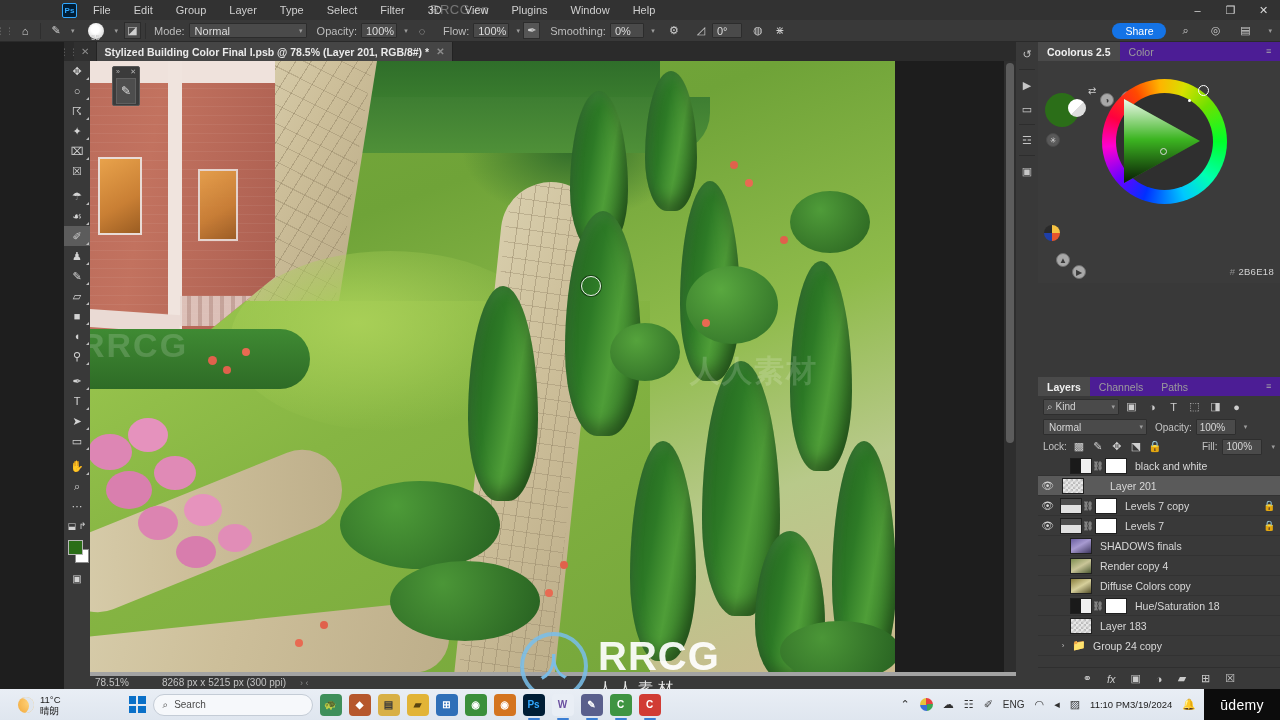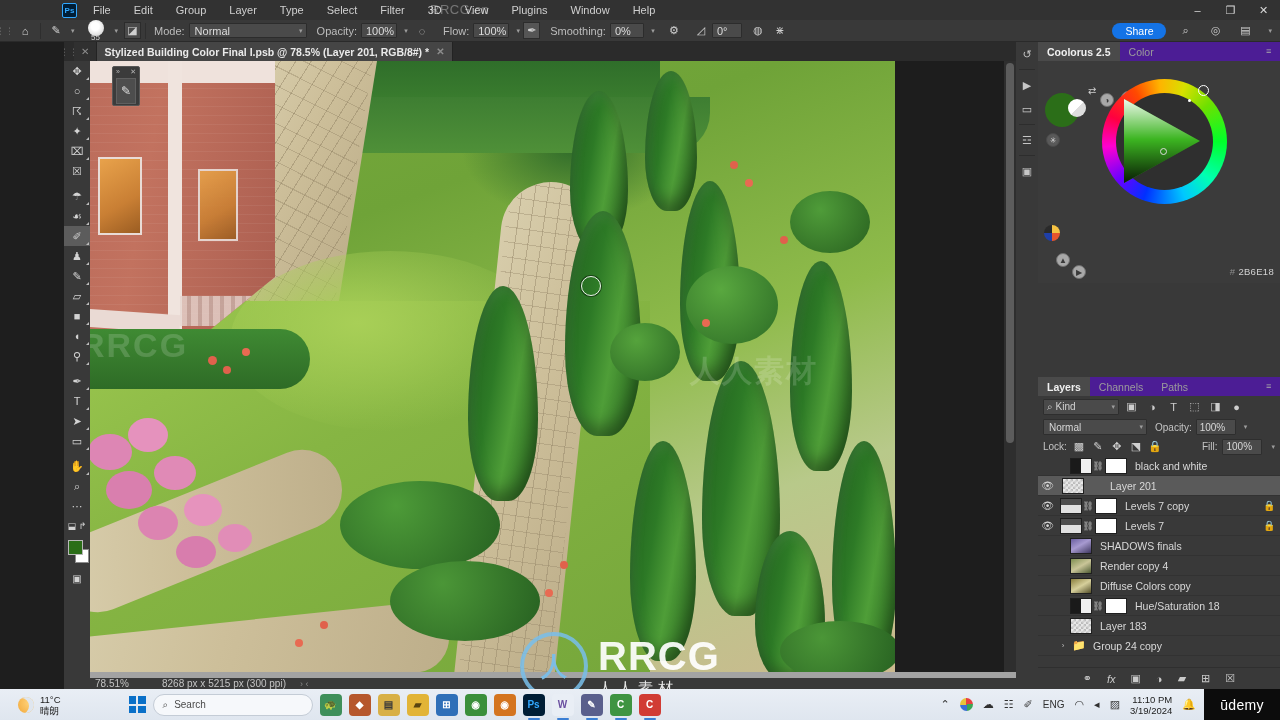--- a/index.html
+++ b/index.html
@@ -177,21 +177,21 @@
     font-size: 7px; color: #b4b4b4; }
   .hud-body {
     margin: 2px auto 0; width: 20px; height: 26px; background: #4d4d4d;
     border: 1px solid #5f5f5f; display:flex; align-items:center;
     justify-content:center; color:#e2e2e2; font-size: 12px;
   }
 
   .statusbar {
     position: absolute; left: 90px; top: 672px; width: 926px; height: 17px;
     background: #393939; display: flex; align-items: center; gap: 0;
-    border-top: 6px solid #a3a3a3; font-size: 10px; color: #c4c4c4;
+    border-top: 4px solid #a3a3a3; font-size: 10px; color: #c4c4c4;
   }
   .sb-zoom { width: 56px; padding-left: 5px; }
   .sb-info { padding-left: 16px; }
   .sb-arrows { padding-left: 14px; color: #8a8a8a; font-size: 9px; }
 
   
   .cv-vscroll {
     position: absolute; left: 1004px; top: 61px; width: 12px; height: 611px;
     background: #2e2e2e;
   }
@@ -402,21 +402,21 @@
     align-items: center; justify-content: center; font-size: 10px;
     font-weight: bold; color: #fff; position: relative;
   }
   .tb-app.running::after {
     content: ''; position: absolute; bottom: -4px; left: 5px; width: 12px;
     height: 2px; border-radius: 1px; background: #3b7fd4;
   }
   .tray { margin-left: auto; display: flex; align-items: center; gap: 10px;
     padding-right: 8px; }
   .tray-ico { color: #303030; font-size: 11px; }
-  .tray-clock { display: flex; flex-direction: column; align-items: flex-end;
+  .tray-clock { display: flex; flex-direction: row; align-items: flex-end;
     line-height: 11px; font-size: 9.5px; color: #1b1b1b; }
   .udemy {
     width: 76px; height: 31px; background: #0c0c0c; color: #fff;
     display: flex; align-items: center; justify-content: center;
     font-size: 14px; letter-spacing: .3px;
   }
 
   
   .wm {
     position: absolute; pointer-events: none; color: rgba(255,255,255,.16);
@@ -464,21 +464,21 @@
       <div class="win-btn close">✕</div>
     </div>
   </div>
 
   <div class="optionsbar">
     <div class="ob-grip">⋮⋮</div>
     <div class="ob-icon" style="margin-left:4px;">⌂</div>
     <div class="ob-sep"></div>
     <div class="ob-icon">✎</div>
     <div class="caret">▾</div>
-    <div style="position:relative;width:30px;height:22px;display:flex;justify-content:center;margin-left:6px;">
+    <div style="position:relative;width:30px;height:22px;display:flex;align-items:center;justify-content:center;margin-left:6px;">
       <div class="brush-preview"></div>
       <div class="brush-size-num">55</div>
     </div>
     <div class="caret">▾</div>
     <div class="ob-icon" style="margin-left:6px;border:1px solid #2c2c2c;background:#4a4a4a;width:17px;height:17px;">◪</div>
     <div class="ob-sep"></div>
     <div class="ob-label">Mode:</div>
     <div class="ob-select" style="width:118px;">
       <span>Normal</span>
       <span class="caret">▾</span>

